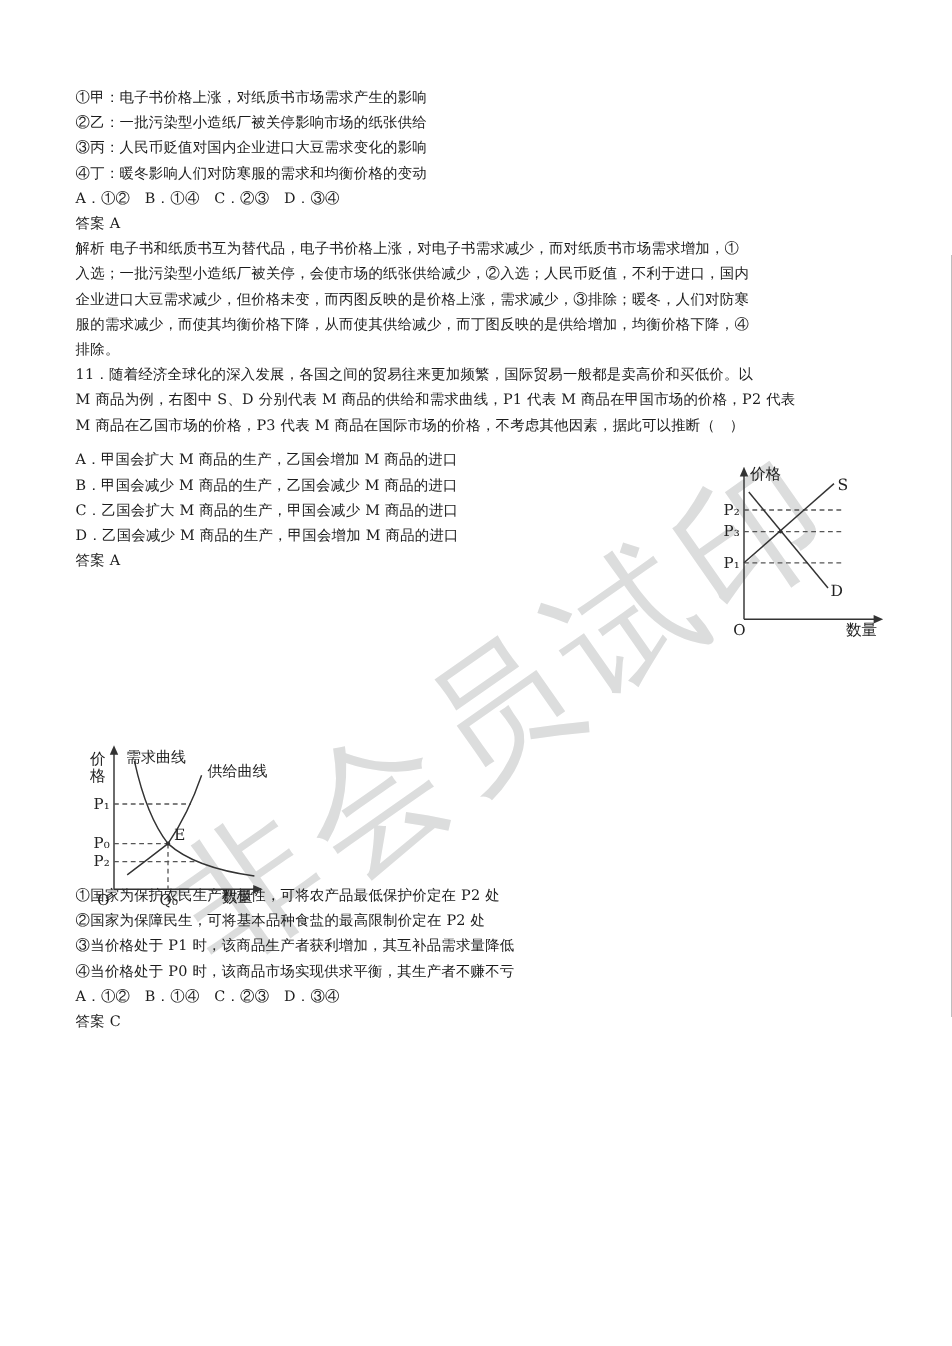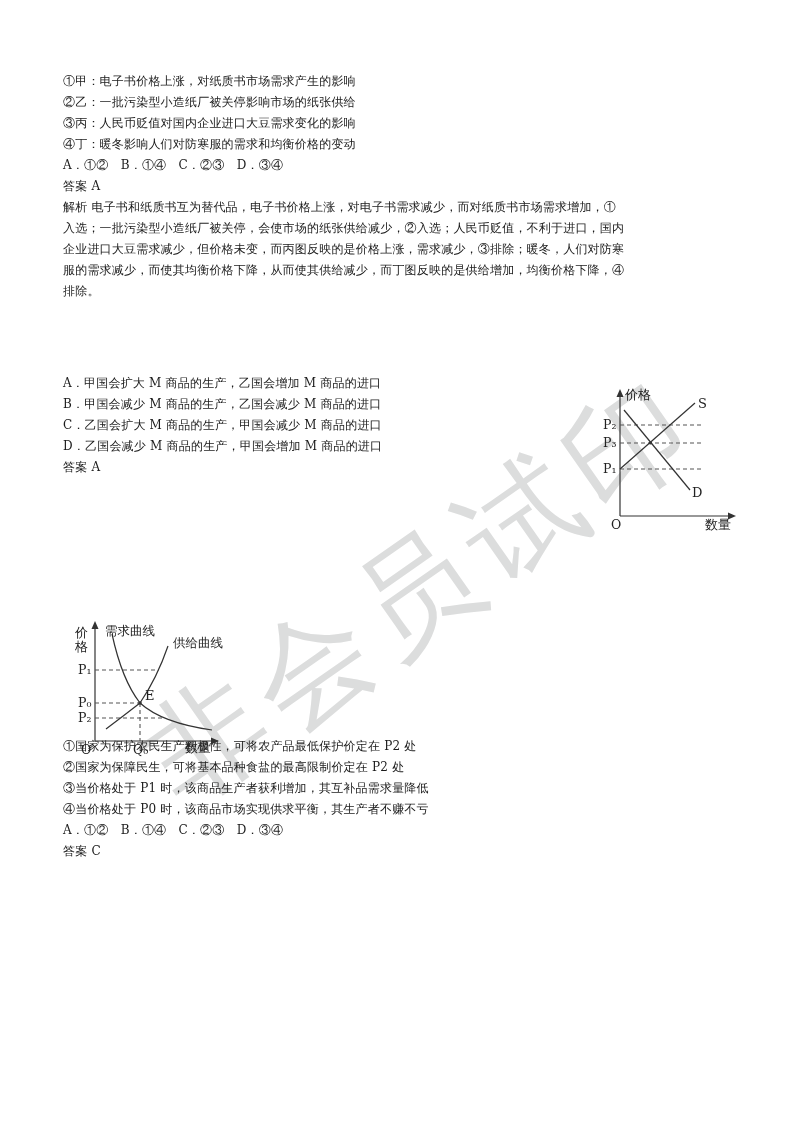--- a/index.html
+++ b/index.html
@@ -60,20 +60,23 @@
 ③丙：人民币贬值对国内企业进口大豆需求变化的影响
 ④丁：暖冬影响人们对防寒服的需求和均衡价格的变动
 A．①②　B．①④　C．②③　D．③④
 答案 A
 解析 电子书和纸质书互为替代品，电子书价格上涨，对电子书需求减少，而对纸质书市场需求增加，①
 入选；一批污染型小造纸厂被关停，会使市场的纸张供给减少，②入选；人民币贬值，不利于进口，国内
 企业进口大豆需求减少，但价格未变，而丙图反映的是价格上涨，需求减少，③排除；暖冬，人们对防寒
 服的需求减少，而使其均衡价格下降，从而使其供给减少，而丁图反映的是供给增加，均衡价格下降，④
 排除。</div>
 
+  <div class="tb" style="top:302px">11．随着经济全球化的深入发展，各国之间的贸易往来更加频繁，国际贸易一般都是卖高价和买低价。以
+M 商品为例，右图中 S、D 分别代表 M 商品的供给和需求曲线，P1 代表 M 商品在甲国市场的价格，P2 代表
+M 商品在乙国市场的价格，P3 代表 M 商品在国际市场的价格，不考虑其他因素，据此可以推断（　）</div>
 
   <div class="tb" style="top:373px;width:540px">A．甲国会扩大 M 商品的生产，乙国会增加 M 商品的进口
 B．甲国会减少 M 商品的生产，乙国会减少 M 商品的进口
 C．乙国会扩大 M 商品的生产，甲国会减少 M 商品的进口
 D．乙国会减少 M 商品的生产，甲国会增加 M 商品的进口
 答案 A</div>
 
 
 
   <div class="tb" style="top:736px">①国家为保护农民生产积极性，可将农产品最低保护价定在 P2 处

